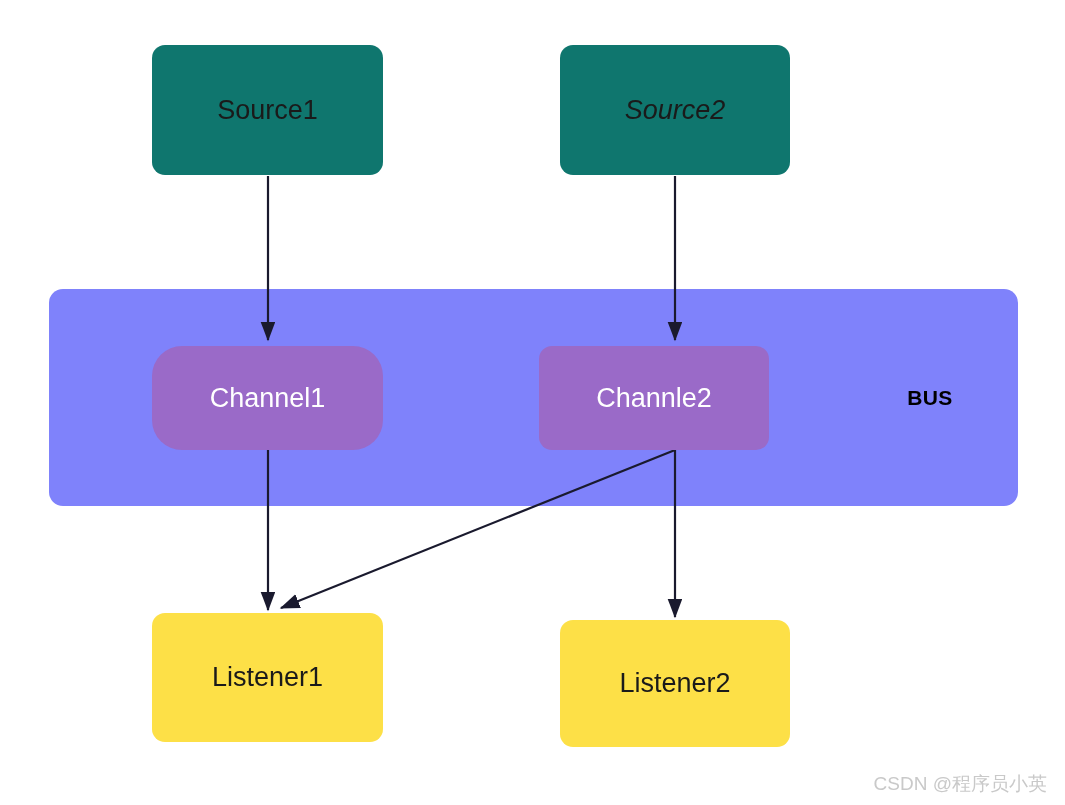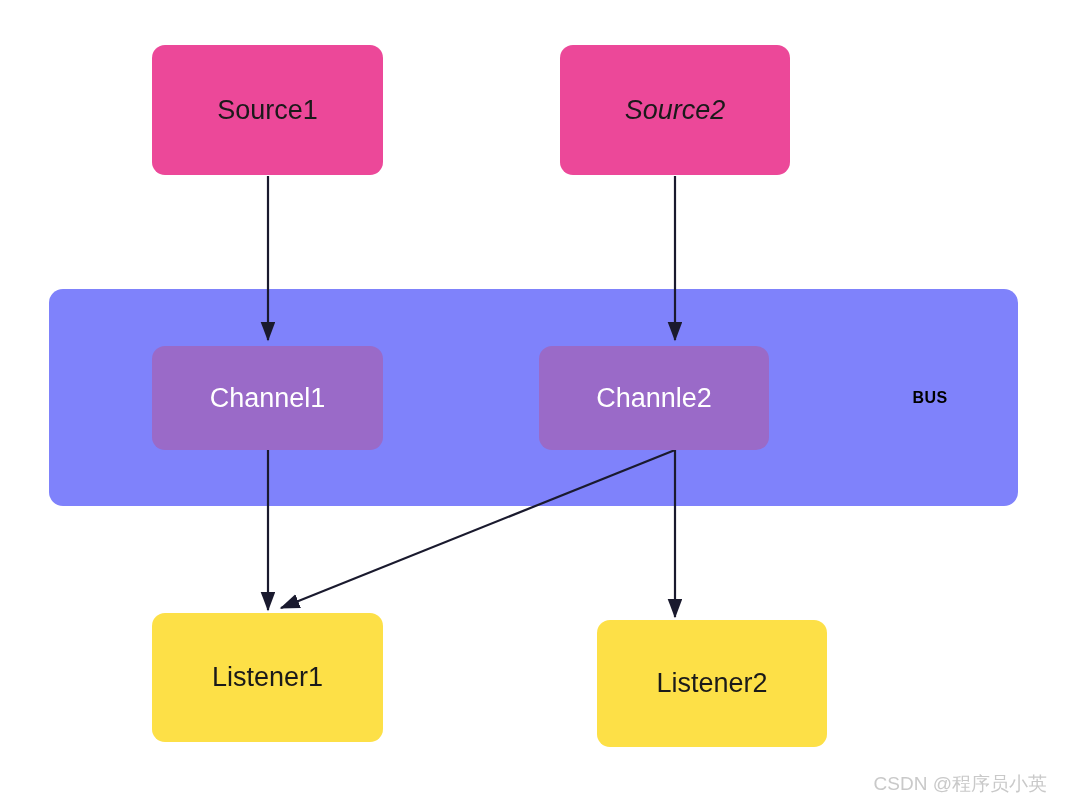--- a/index.html
+++ b/index.html
@@ -26,21 +26,21 @@
     text-align: center;
     line-height: 1.2;
   }
   .node-label {
     display: block;
     white-space: nowrap;
   }
 
   
   .src-box {
-    background: #ec4899;
+    background: #0f766e;
     border-radius: 13px;
     color: #1a1a1a;
     font-size: 27px;
     font-weight: 400;
     text-align: center;
   }
   #source1 { left: 152px; top: 45px;  width: 231px; height: 130px; }
   #source2 { left: 560px; top: 45px;  width: 230px; height: 130px; font-style: italic; }
 
   
@@ -53,46 +53,46 @@
     background: #7f82fb;
     border-radius: 14px;
   }
   #bus-label {
     position: absolute;
     left: 880px;
     top: 381px;
     width: 100px;
     height: 34px;
     color: #000000;
-    font-size: 16px;
+    font-size: 21px;
     font-weight: 700;
     letter-spacing: 0.4px;
   }
 
   
   .chan-box {
     background: #9a6ac8;
     border-radius: 13px;
     color: #ffffff;
     font-size: 27px;
     font-weight: 400;
   }
-  #channel1 { left: 152px; top: 346px; width: 231px; height: 104px; }
+  #channel1 { left: 152px; top: 346px; width: 231px; height: 104px; border-radius: 30px; }
   #channel2 { left: 539px; top: 346px; width: 230px; height: 104px; }
 
   
   .lst-box {
     background: #fde047;
     border-radius: 13px;
     color: #1a1a1a;
     font-size: 27px;
     font-weight: 400;
   }
   #listener1 { left: 152px; top: 613px; width: 231px; height: 129px; }
-  #listener2 { left: 560px; top: 620px; width: 230px; height: 127px; margin-left: 37px; }
+  #listener2 { left: 560px; top: 620px; width: 230px; height: 127px; }
 
   
   #edges {
     position: absolute;
     left: 0; top: 0;
     width: 1065px;
     height: 805px;
     pointer-events: none;
   }
 

